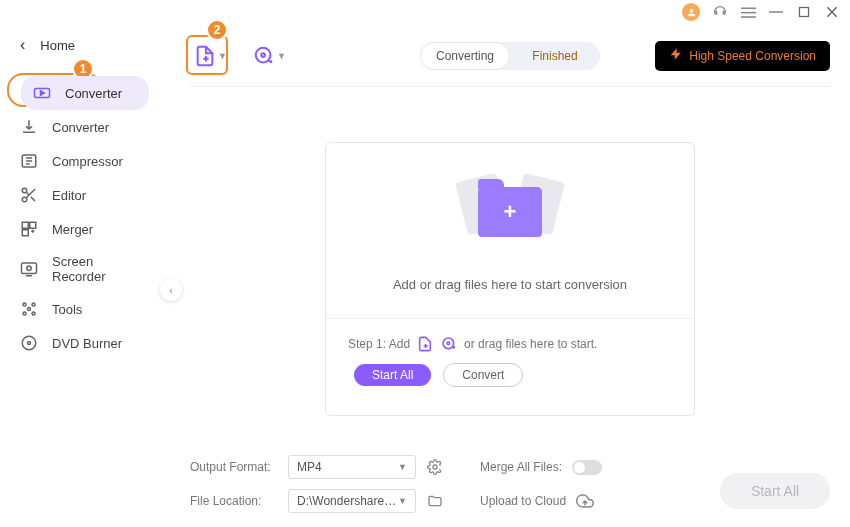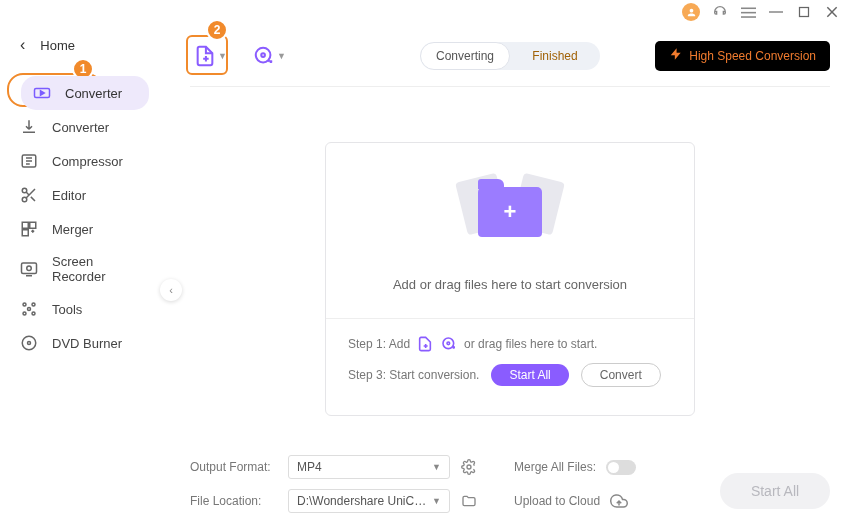--- a/index.html
+++ b/index.html
@@ -80,21 +80,21 @@
     .mini-icon { width: 18px; height: 18px; display: flex; align-items: center; justify-content: center; }
     .action-btn { padding: 4px 18px; border-radius: 13px; font-size: 12px; cursor: pointer; margin-left: 6px; }
     .action-btn.primary { background: #8a5cff; color: white; border: none; }
     .action-btn.secondary { background: white; color: #666; border: 1px solid #ccc; }
     
     .footer {
       position: absolute; bottom: 14px; left: 20px; right: 36px;
       display: flex; align-items: center; gap: 14px; font-size: 12px; color: #777;
     }
     .footer-label { width: 88px; }
-    .footer-select { width: 162px; height: 24px; border: 1px solid #ddd; border-radius: 3px; padding: 0 8px; display: flex; align-items: center; justify-content: space-between; font-size: 12px; color: #555; cursor: pointer; }
+    .footer-select { width: 128px; height: 24px; border: 1px solid #ddd; border-radius: 3px; padding: 0 8px; display: flex; align-items: center; justify-content: space-between; font-size: 12px; color: #555; cursor: pointer; }
     .footer-select .chev { font-size: 9px; color: #888; }
     .footer-icon { width: 18px; height: 18px; display: flex; align-items: center; justify-content: center; color: #888; cursor: pointer; }
     .toggle { width: 30px; height: 15px; background: #ddd; border-radius: 8px; position: relative; cursor: pointer; }
     .toggle::after { content: ''; position: absolute; left: 2px; top: 2px; width: 11px; height: 11px; background: white; border-radius: 50%; }
     
     .start-all-btn {
       position: absolute; right: 20px; bottom: 18px;
       width: 110px; height: 36px; background: #f1f1f3; color: #b8b8be;
       border: none; border-radius: 18px; font-size: 14px; cursor: not-allowed;
     }
@@ -291,21 +291,20 @@
           <span class="mini-icon">
               <svg width="16" height="16" viewBox="0 0 24 24" fill="none" stroke="#8a5cff" stroke-width="2.4">
                 <circle cx="11" cy="11" r="8"></circle>
                 <circle cx="11" cy="11" r="2"></circle>
                 <path d="M17 17h4m-2-2v4"></path>
               </svg>
             </span>
           <span>or drag files here to start.</span>
         </div>
         <div class="step-row">
-          <span>Step 3: Start conversion.</span>
           <button class="action-btn primary">Start All</button>
           <button class="action-btn secondary">Convert</button>
         </div>
       </div>
     </div>
 
     <div class="footer">
       <div style="display:flex; flex-direction:column; gap:10px;">
         <div style="display:flex; align-items:center; gap:10px;">
           <span class="footer-label">Output Format:</span>

